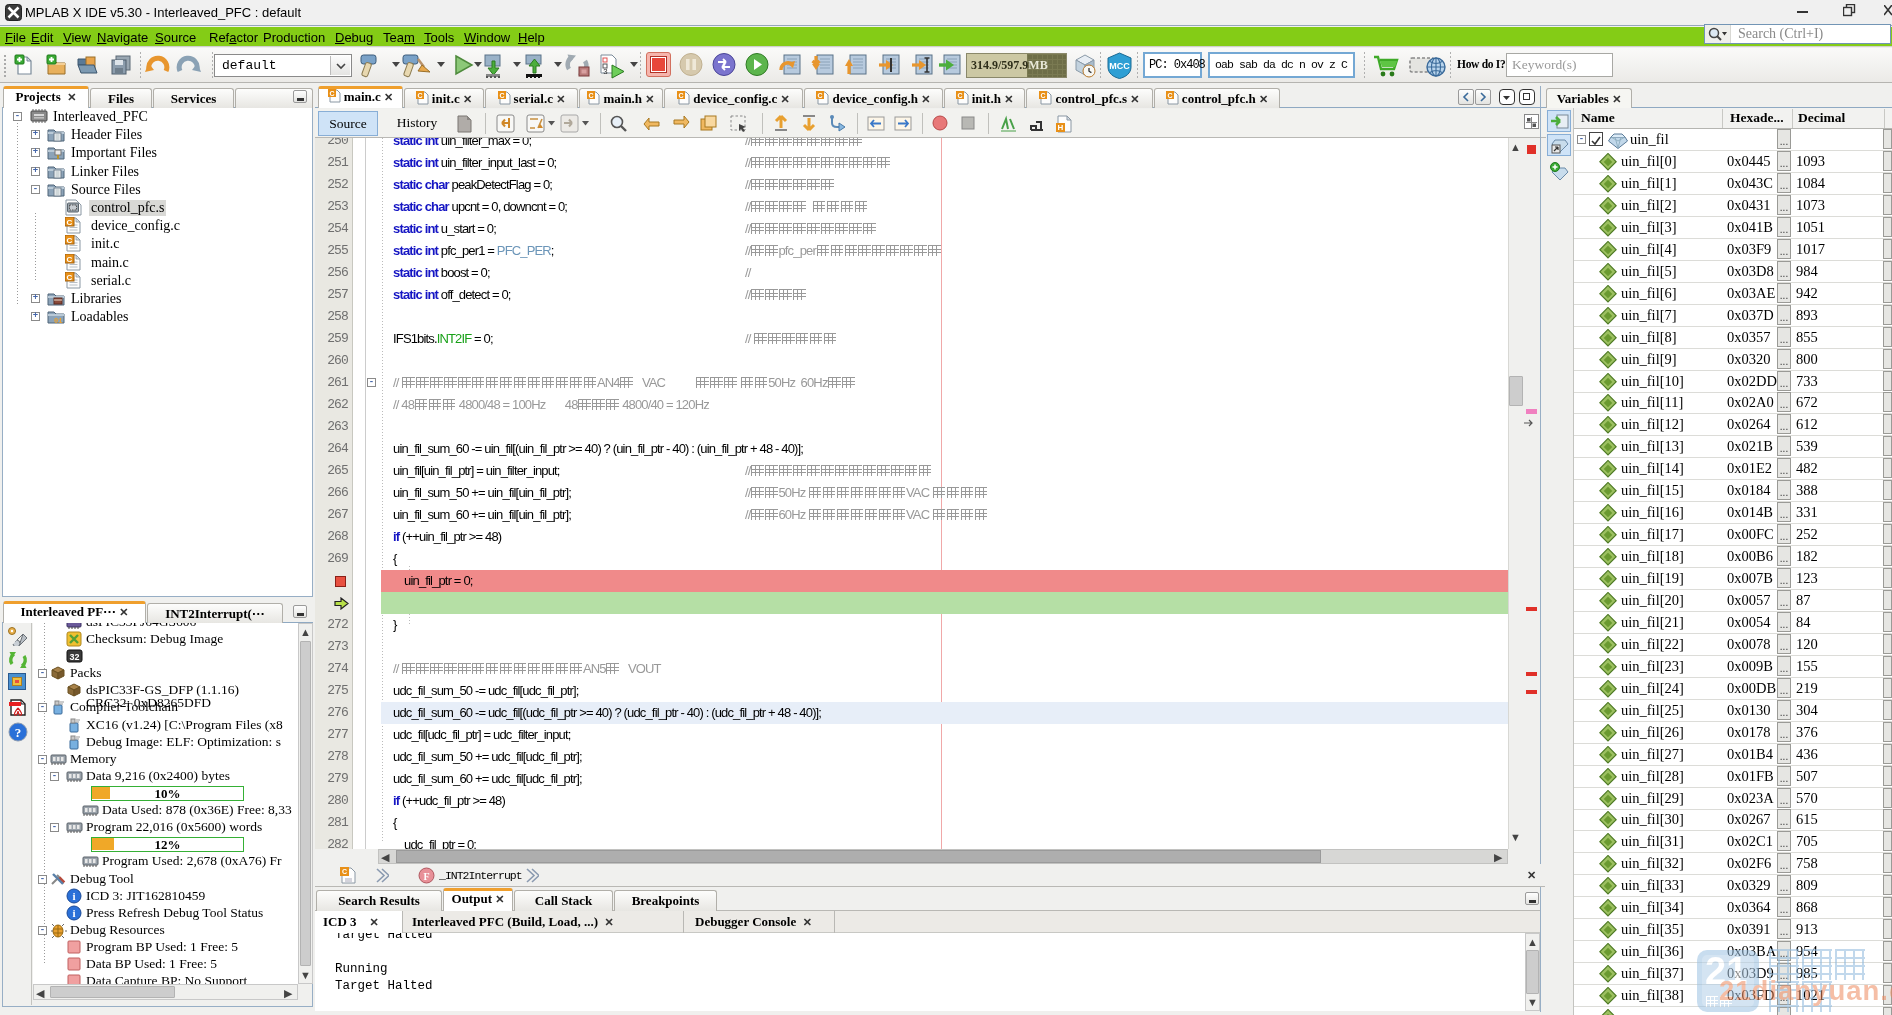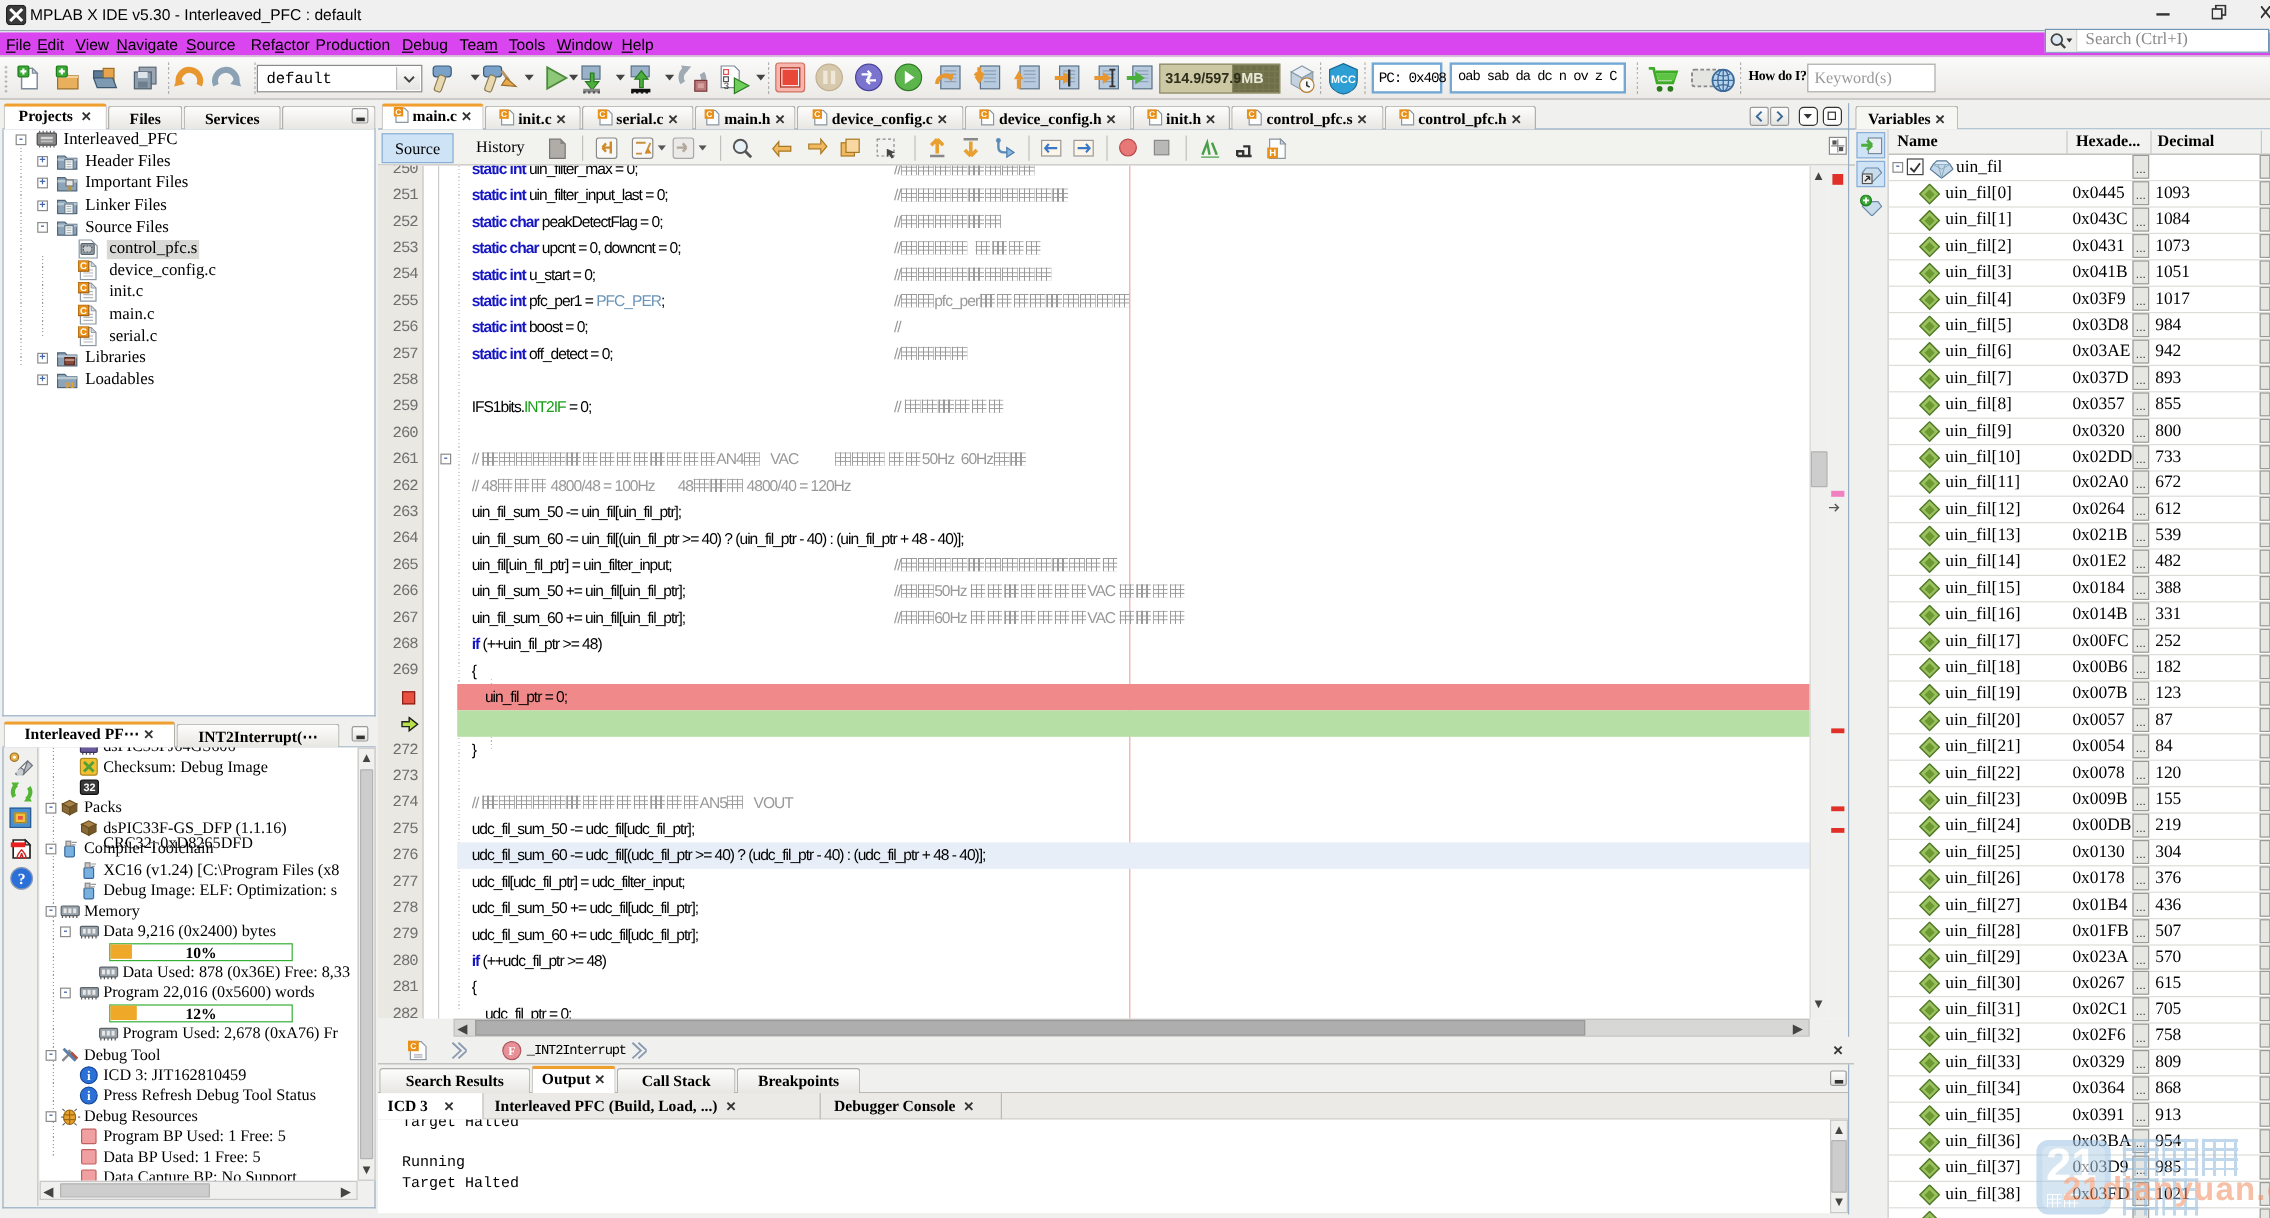--- a/index.html
+++ b/index.html
@@ -38,21 +38,21 @@
     <div class="a" style="left:25px;top:5px;font-size:13px;color:#000">MPLAB X IDE v5.30 - Interleaved_PFC : default</div>
     <div class="a" style="left:1797px;top:11px;width:11px;height:2px;background:#333"></div>
     <svg class="a" style="left:1843px;top:4px" width="13" height="13">
       <rect x="3.5" y="0.5" width="8" height="8" fill="none" stroke="#333" stroke-width="1.4"></rect>
       <rect x="0.5" y="3.5" width="8" height="8" fill="#f0f0f0" stroke="#333" stroke-width="1.4"></rect>
     </svg>
     <svg class="a" style="left:1884px;top:5px" width="8" height="12">
       <path d="M0 0 L8 10 M8 0 L0 10" stroke="#333" stroke-width="1.6"></path>
     </svg>
   </div>
-<div class="a" style="left:0;top:27px;width:1892px;height:20px;background:#d946ef;border-bottom:1px solid #d0d0cc">
+<div class="a" style="left:0;top:27px;width:1892px;height:20px;background:#84cc16;border-bottom:1px solid #d0d0cc">
     <div class="a" style="left:5px;top:3px;font-size:13px;color:#000"><u>F</u>ile</div>
     <div class="a" style="left:31px;top:3px;font-size:13px;color:#000"><u>E</u>dit</div>
     <div class="a" style="left:63px;top:3px;font-size:13px;color:#000"><u>V</u>iew</div>
     <div class="a" style="left:97px;top:3px;font-size:13px;color:#000"><u>N</u>avigate</div>
     <div class="a" style="left:155px;top:3px;font-size:13px;color:#000"><u>S</u>ource</div>
     <div class="a" style="left:209px;top:3px;font-size:13px;color:#000">Ref<u>a</u>ctor</div>
     <div class="a" style="left:263px;top:3px;font-size:13px;color:#000">Production</div>
     <div class="a" style="left:335px;top:3px;font-size:13px;color:#000"><u>D</u>ebug</div>
     <div class="a" style="left:383px;top:3px;font-size:13px;color:#000">Tea<u>m</u></div>
     <div class="a" style="left:424px;top:3px;font-size:13px;color:#000"><u>T</u>ools</div>
@@ -216,21 +216,21 @@
       <path d="M17 6 v14 M14.5 6 h5 M14.5 20 h5" stroke="#333" stroke-width="1.6"></path>
     </svg>
     <svg class="a" style="left:938px;top:4px" width="25" height="26">
       <rect x="6" y="3" width="16" height="19" fill="#b7cade" stroke="#5a7288"></rect>
       <path d="M9 7 h10 M9 10 h10 M9 13 h10 M9 16 h10" stroke="#8ba2b8" stroke-width="1"></path>
       <path d="M1 13 h9" stroke="#4cae3c" stroke-width="3.4"></path>
       <path d="M8 7.5 l8 5.5 -8 5.5 z" fill="#4cae3c"></path>
     </svg>
     <div class="a" style="left:966px;top:5px;width:101px;height:25px;background:#ccc8a4;border:1px solid #8a886a">
       <div class="a" style="right:0;top:0;width:39px;height:23px;background:#6e6e48;background-image:linear-gradient(#7a7a52 1px,transparent 1px),linear-gradient(90deg,#7a7a52 1px,transparent 1px);background-size:5px 5px"></div>
-      <div class="a b" style="left:4px;top:4px;font-size:12px;color:#2e2e1a;font-family:Liberation Sans, sans-serif">314.9/597.9<span style="color:#e8e8d8">MB</span></div>
+      <div class="a b" style="left:4px;top:4px;font-size:12px;color:#2e2e1a;font-family:Liberation Serif, serif">314.9/597.9<span style="color:#e8e8d8">MB</span></div>
     </div>
     <svg class="a" style="left:1072px;top:4px" width="26" height="27">
       <path d="M4 8 L13 3 L22 8 L13 13 z" fill="#e8eef4" stroke="#8a9aa8"></path>
       <path d="M4 8 v10 l9 5 v-10 z" fill="#c2d2de" stroke="#8a9aa8"></path>
       <path d="M22 8 v10 l-9 5 v-10 z" fill="#a8bccc" stroke="#8a9aa8"></path>
       <circle cx="17" cy="19" r="6" fill="#f8f8f4" stroke="#b87828"></circle>
       <path d="M17 16 v3.2 l2.4 1.4" stroke="#333" stroke-width="1.3" fill="none"></path>
     </svg>
     <div class="a" style="left:1100px;top:4px;width:1px;height:27px;background:repeating-linear-gradient(to bottom,#b0b0b0 0 2px,transparent 2px 4px)"></div>
     <svg class="a" style="left:1106px;top:4px" width="27" height="27">
@@ -734,21 +734,20 @@
     <div class="a code" style="left:67px;top:168px;height:22px;width:1141px"></div>
     <div class="a mono" style="left:0;top:190px;width:33px;height:22px;line-height:22px;text-align:right;font-size:13px;letter-spacing:-0.85px;color:#6f6f6f">259</div>
     <div class="a code" style="left:67px;top:190px;height:22px;width:1141px">    IFS1bits.<span class="gr">INT2IF</span> = 0;<span class="a" style="left:363px;top:0"><span class="cm">// <i class="z"></i><i class="z"></i><i class="z"></i><i class="z"></i><i class="z"></i><i class="z"></i></span></span></div>
     <div class="a mono" style="left:0;top:212px;width:33px;height:22px;line-height:22px;text-align:right;font-size:13px;letter-spacing:-0.85px;color:#6f6f6f">260</div>
     <div class="a code" style="left:67px;top:212px;height:22px;width:1141px"></div>
     <div class="a mono" style="left:0;top:234px;width:33px;height:22px;line-height:22px;text-align:right;font-size:13px;letter-spacing:-0.85px;color:#6f6f6f">261</div>
     <div class="a code" style="left:67px;top:234px;height:22px;width:1141px">    <span class="cm">// <i class="z"></i><i class="z"></i><i class="z"></i><i class="z"></i><i class="z"></i><i class="z"></i><i class="z"></i><i class="z"></i><i class="z"></i><i class="z"></i><i class="z"></i><i class="z"></i><i class="z"></i><i class="z"></i>AN4<i class="z"></i>   VAC           <i class="z"></i><i class="z"></i><i class="z"></i> <i class="z"></i><i class="z"></i>50Hz  60Hz<i class="z"></i><i class="z"></i></span></div>
     <div class="a mono" style="left:0;top:256px;width:33px;height:22px;line-height:22px;text-align:right;font-size:13px;letter-spacing:-0.85px;color:#6f6f6f">262</div>
     <div class="a code" style="left:67px;top:256px;height:22px;width:1141px">    <span class="cm">// 48<i class="z"></i><i class="z"></i><i class="z"></i> 4800/48 = 100Hz       48<i class="z"></i><i class="z"></i><i class="z"></i> 4800/40 = 120Hz</span></div>
     <div class="a mono" style="left:0;top:278px;width:33px;height:22px;line-height:22px;text-align:right;font-size:13px;letter-spacing:-0.85px;color:#6f6f6f">263</div>
-    <div class="a code" style="left:67px;top:278px;height:22px;width:1141px">    uin_fil_sum_50 -= uin_fil[uin_fil_ptr];</div>
     <div class="a mono" style="left:0;top:300px;width:33px;height:22px;line-height:22px;text-align:right;font-size:13px;letter-spacing:-0.85px;color:#6f6f6f">264</div>
     <div class="a code" style="left:67px;top:300px;height:22px;width:1141px">    uin_fil_sum_60 -= uin_fil[(uin_fil_ptr &gt;= 40) ? (uin_fil_ptr - 40) : (uin_fil_ptr + 48 - 40)];</div>
     <div class="a mono" style="left:0;top:322px;width:33px;height:22px;line-height:22px;text-align:right;font-size:13px;letter-spacing:-0.85px;color:#6f6f6f">265</div>
     <div class="a code" style="left:67px;top:322px;height:22px;width:1141px">    uin_fil[uin_fil_ptr] = uin_filter_input;<span class="a" style="left:363px;top:0"><span class="cm">//<i class="z"></i><i class="z"></i><i class="z"></i><i class="z"></i><i class="z"></i><i class="z"></i><i class="z"></i><i class="z"></i><i class="z"></i><i class="z"></i><i class="z"></i><i class="z"></i><i class="z"></i></span></span></div>
     <div class="a mono" style="left:0;top:344px;width:33px;height:22px;line-height:22px;text-align:right;font-size:13px;letter-spacing:-0.85px;color:#6f6f6f">266</div>
     <div class="a code" style="left:67px;top:344px;height:22px;width:1141px">    uin_fil_sum_50 += uin_fil[uin_fil_ptr];<span class="a" style="left:363px;top:0"><span class="cm">//<i class="z"></i><i class="z"></i>50Hz <i class="z"></i><i class="z"></i><i class="z"></i><i class="z"></i><i class="z"></i><i class="z"></i><i class="z"></i>VAC <i class="z"></i><i class="z"></i><i class="z"></i><i class="z"></i></span></span></div>
     <div class="a mono" style="left:0;top:366px;width:33px;height:22px;line-height:22px;text-align:right;font-size:13px;letter-spacing:-0.85px;color:#6f6f6f">267</div>
     <div class="a code" style="left:67px;top:366px;height:22px;width:1141px">    uin_fil_sum_60 += uin_fil[uin_fil_ptr];<span class="a" style="left:363px;top:0"><span class="cm">//<i class="z"></i><i class="z"></i>60Hz <i class="z"></i><i class="z"></i><i class="z"></i><i class="z"></i><i class="z"></i><i class="z"></i><i class="z"></i>VAC <i class="z"></i><i class="z"></i><i class="z"></i><i class="z"></i></span></span></div>
     <div class="a mono" style="left:0;top:388px;width:33px;height:22px;line-height:22px;text-align:right;font-size:13px;letter-spacing:-0.85px;color:#6f6f6f">268</div>
     <div class="a code" style="left:67px;top:388px;height:22px;width:1141px">    <span class="k">if</span> (++uin_fil_ptr &gt;= 48)</div>

